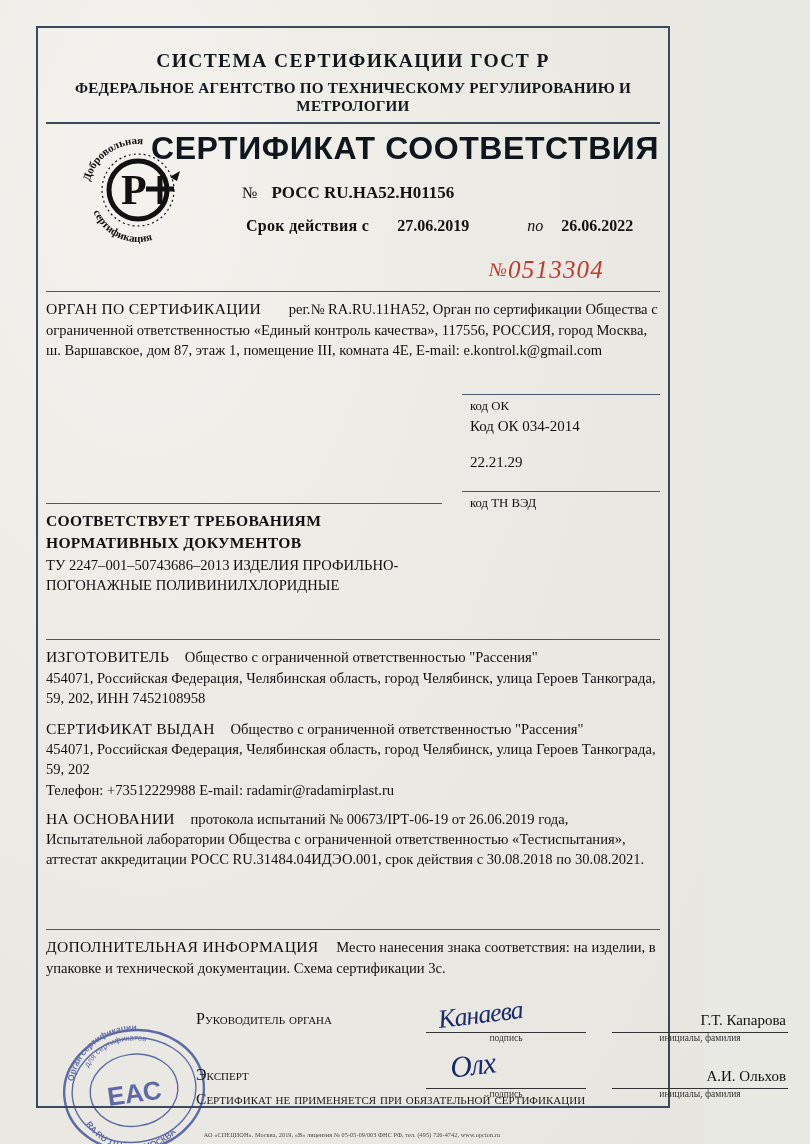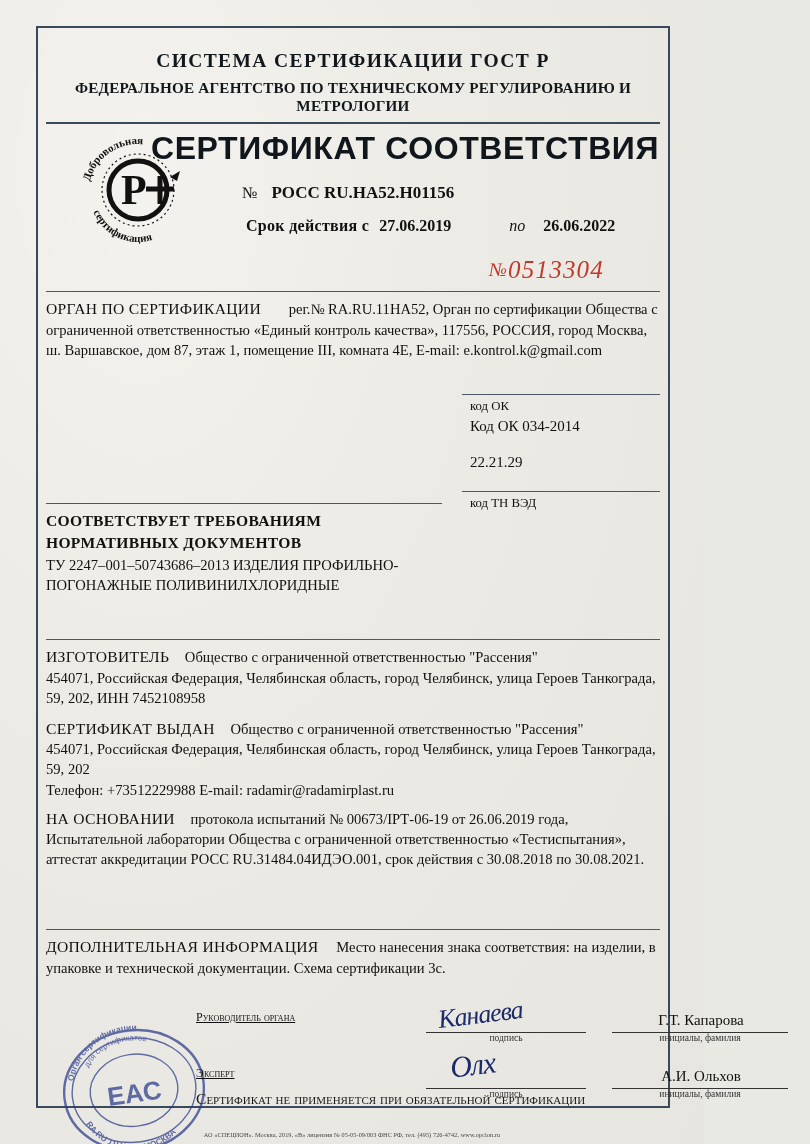--- a/index.html
+++ b/index.html
@@ -64,21 +64,21 @@
     font-size:17px;
     font-weight:bold;
   }
   .num-line .nosign{font-weight:normal;font-size:16px;}
   .term-line{
     margin:14px 0 0 200px;
     font-size:16px;
     font-weight:bold;
   }
   .term-line .lbl{letter-spacing:.3px;}
-  .term-line .dt{margin-left:6px;}
+  .term-line .dt{margin-left:24px;}
   .term-line .po{margin-left:54px;font-weight:normal;font-style:italic;}
   .term-line .dt2{margin-left:14px;font-weight:bold;}
   .blank-no{
     position:absolute;
     right:56px;top:222px;
     color:#c0392b;
     font-family:"Liberation Serif", serif;
     font-size:25px;
     letter-spacing:1.2px;
     font-style:italic;
@@ -109,32 +109,32 @@
     padding:4px 0 0 8px;
   }
   .codes .cbox .label{font-size:12.8px;}
   .codes .cval{font-size:15px;line-height:1.35;margin-top:2px;}
   .codes .tnved{margin-top:18px;}
   
   .addinfo{position:absolute;left:0;right:0;top:888px;}
   
   .sigs{position:absolute;left:0;right:0;top:968px;}
   .sig-row{position:relative;height:44px;}
-  .sig-label{font-variant:small-caps;font-size:12px;position:absolute;left:150px;top:8px;text-decoration:underline;}
+  .sig-label{font-variant:small-caps;font-size:16px;position:absolute;left:150px;top:8px;}
   .sig-line{
     position:absolute;left:380px;width:160px;top:30px;
     border-bottom:1px solid #333;
   }
   .sig-sub{
     position:absolute;left:380px;width:160px;top:31px;
     text-align:center;font-size:9.5px;color:#333;
   }
   .sig-name{
     position:absolute;left:570px;width:170px;top:10px;
-    text-align:center;font-size:15px;
+    text-align:right;font-size:15px;
   }
   .sig-name-line{
     position:absolute;left:566px;width:176px;top:30px;
     border-bottom:1px solid #333;
   }
   .sig-name-sub{
     position:absolute;left:566px;width:176px;top:31px;
     text-align:center;font-size:9.5px;color:#333;
   }
   .scribble{

